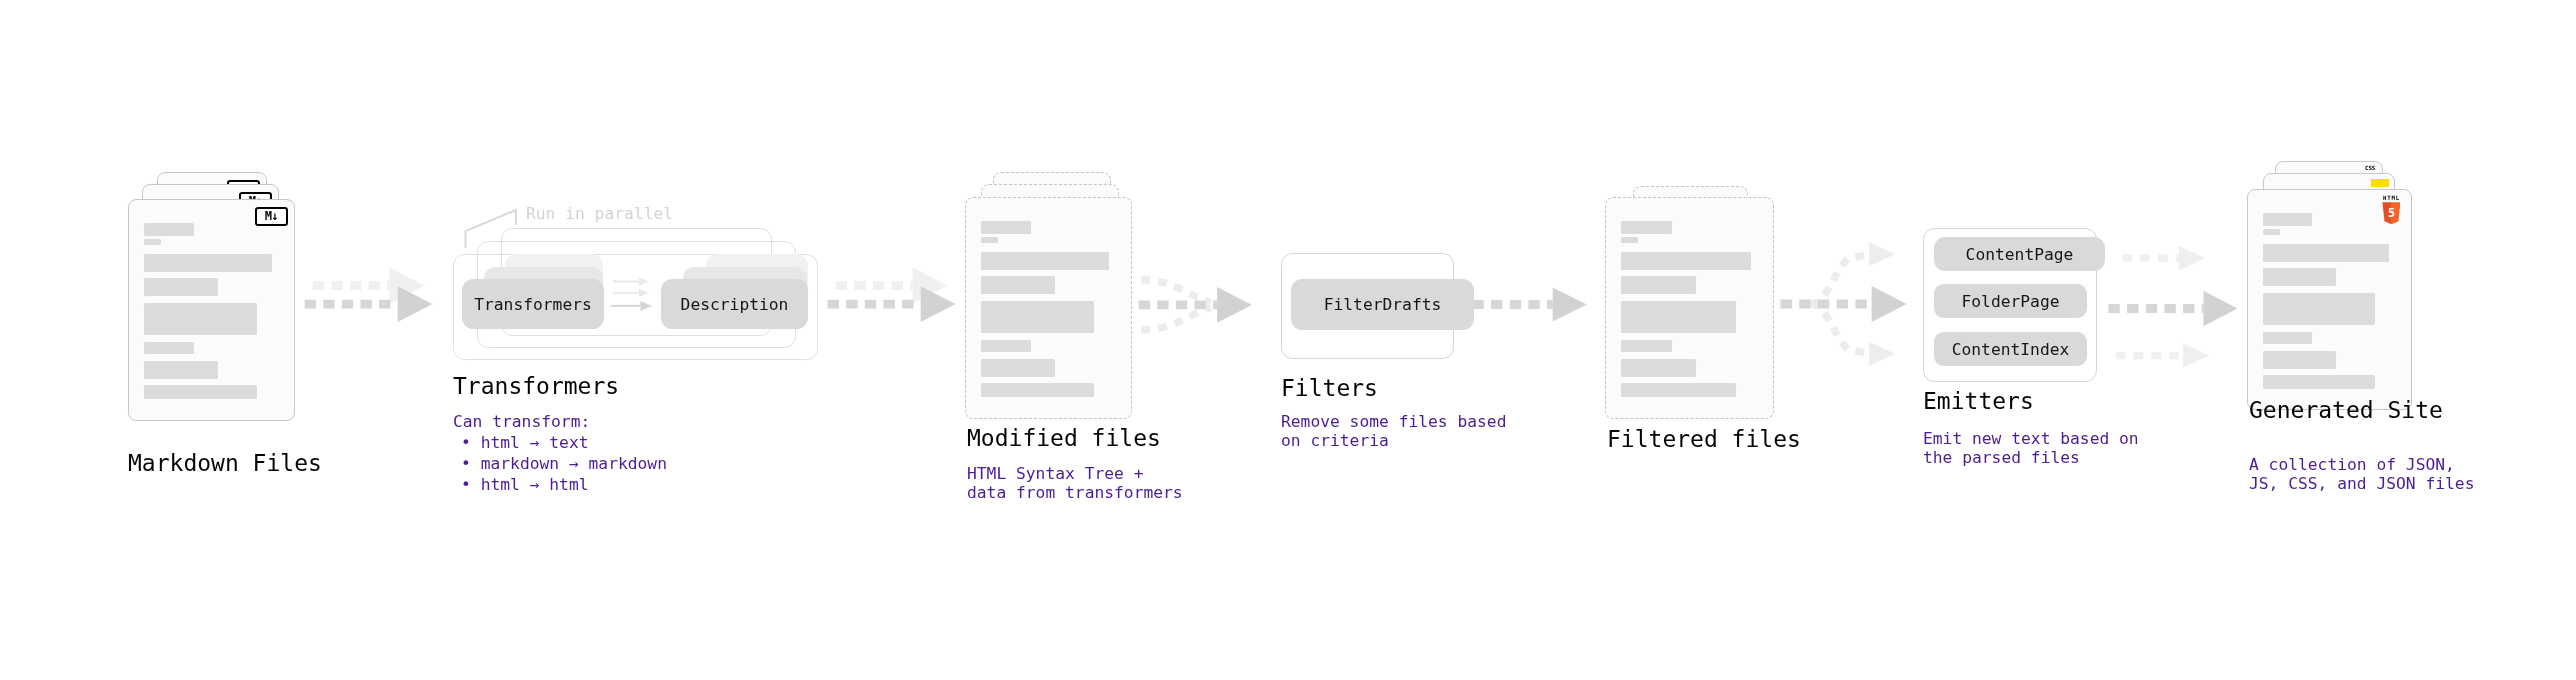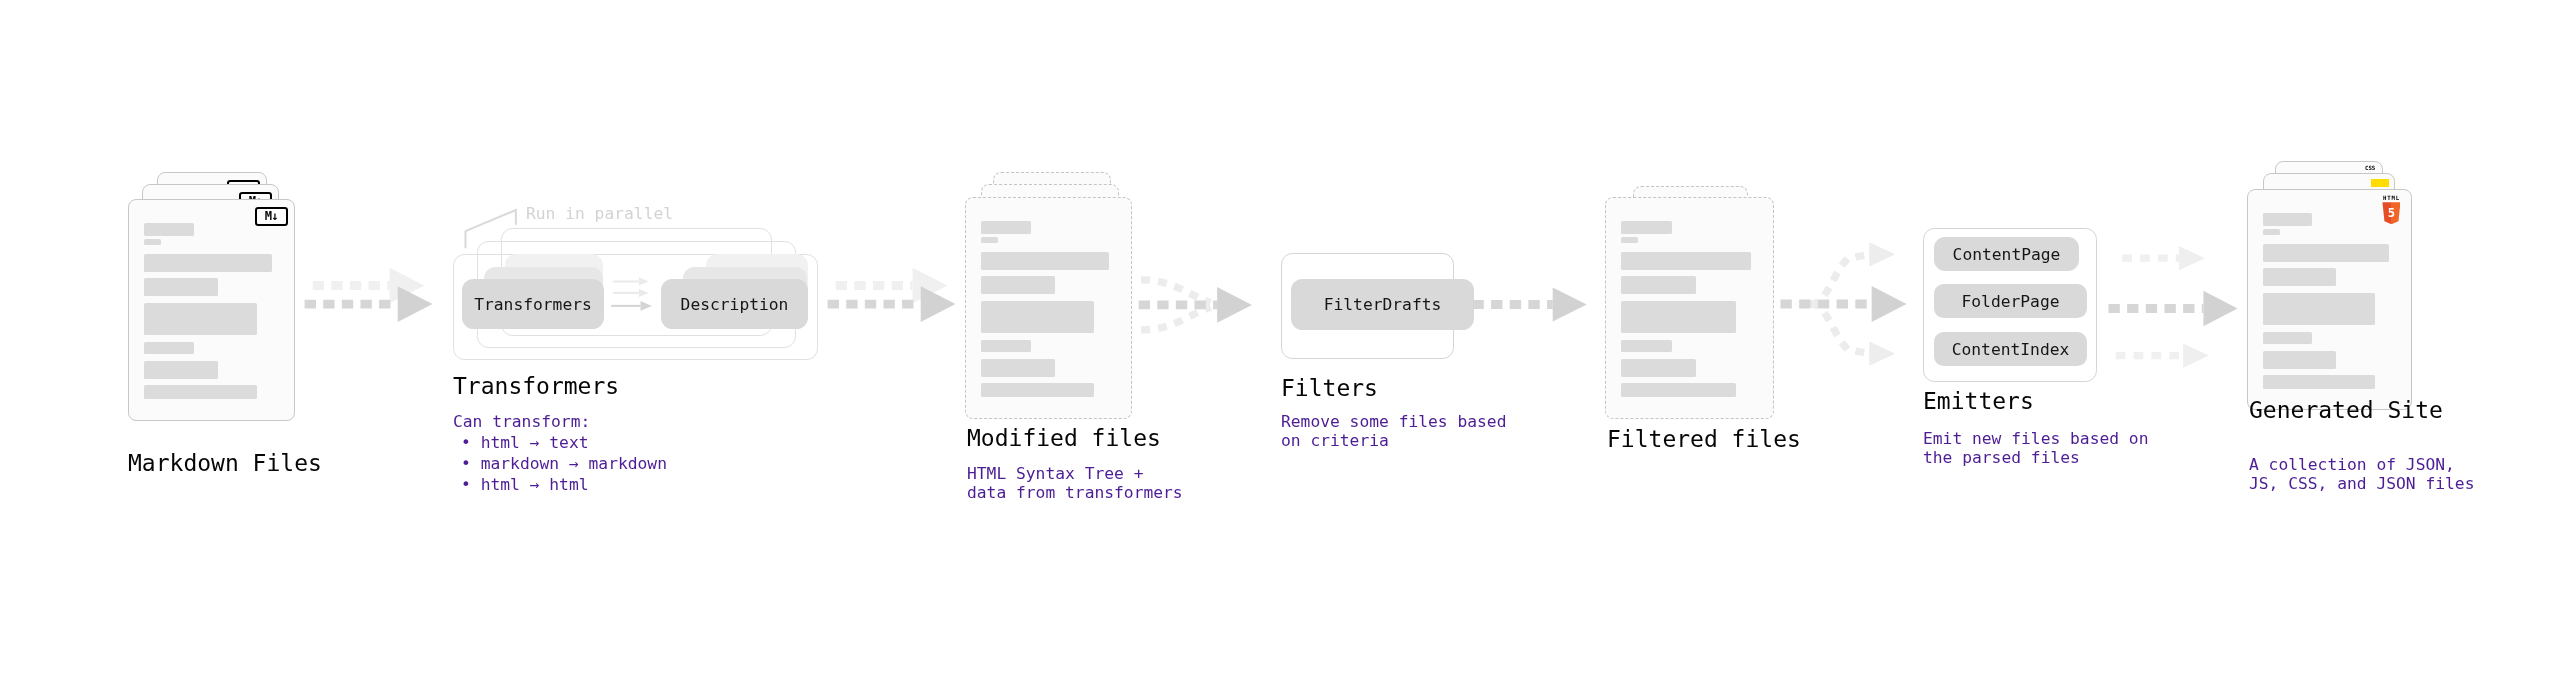--- a/index.html
+++ b/index.html
@@ -178,26 +178,26 @@
   <svg style="left:1778px;top:234px;" width="140" height="140" viewBox="0 0 172 172">
     <path d="M40,86 C60,86 66,50 86,30 L112,25" fill="none" stroke="#ececec" stroke-width="9" stroke-dasharray="11 10"></path>
     <polygon points="112,10 144,25 112,40" fill="#ededed"></polygon>
     <path d="M40,86 C60,86 66,122 86,142 L112,147" fill="none" stroke="#ececec" stroke-width="9" stroke-dasharray="11 10"></path>
     <polygon points="112,132 144,147 112,162" fill="#ededed"></polygon>
     <line x1="3" y1="86" x2="115" y2="86" stroke="#d6d6d6" stroke-width="11" stroke-dasharray="14 9"></line>
     <polygon points="115,64 158,86 115,108" fill="#d2d2d2"></polygon>
   </svg>
 
   <div class="panel" style="left:1923px;top:228px;width:174px;height:154px;"></div>
-  <div class="pill" style="left:1934px;top:237px;width:145px;height:34px;border-radius:11px;">ContentPage</div>
+  <div class="pill" style="left:1934px;top:237px;width:171px;height:34px;border-radius:11px;">ContentPage</div>
   <div class="pill" style="left:1934px;top:284px;width:153px;height:34px;border-radius:9.8px;">FolderPage</div>
   <div class="pill" style="left:1934px;top:332px;width:153px;height:34px;border-radius:9.8px;">ContentIndex</div>
   <div class="stage-title" style="left:1923px;top:388px;">Emitters</div>
   <div class="stage-sub" style="left:1923px;top:430px;">
-    <div>Emit new files based on</div>
+    <div>Emit new text based on</div>
     <div>the parsed files</div>
   </div>
 
   <svg style="left:2106px;top:237px;" width="138" height="130" viewBox="0 0 170 160">
     <line x1="20" y1="26" x2="90" y2="26" stroke="#f0f0f0" stroke-width="9" stroke-dasharray="12 10"></line>
     <polygon points="90,11 122,26 90,41" fill="#efefef"></polygon>
     <line x1="3" y1="88" x2="120" y2="88" stroke="#d6d6d6" stroke-width="11" stroke-dasharray="14 9"></line>
     <polygon points="120,66 162,88 120,110" fill="#d2d2d2"></polygon>
     <line x1="12" y1="146" x2="95" y2="146" stroke="#f0f0f0" stroke-width="9" stroke-dasharray="12 10"></line>
     <polygon points="95,131 127,146 95,161" fill="#efefef"></polygon>

